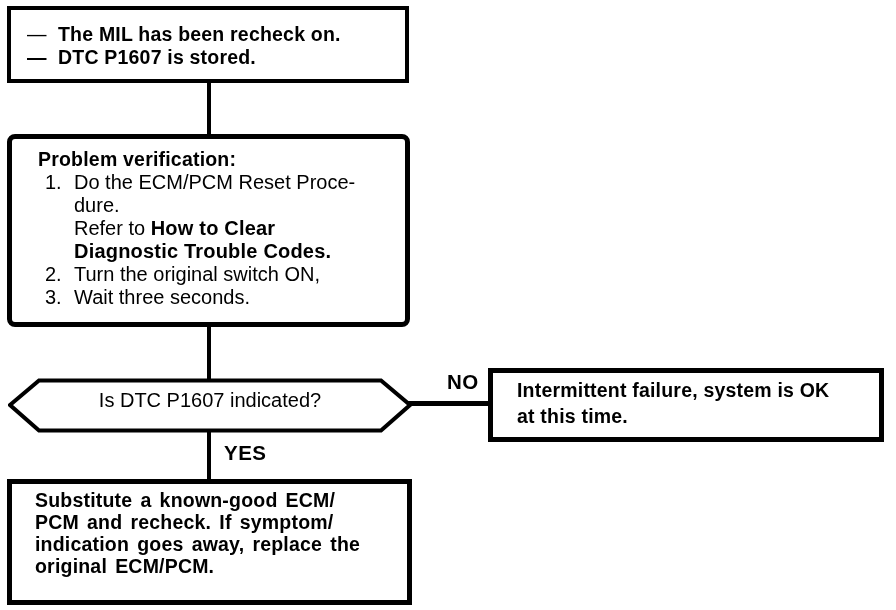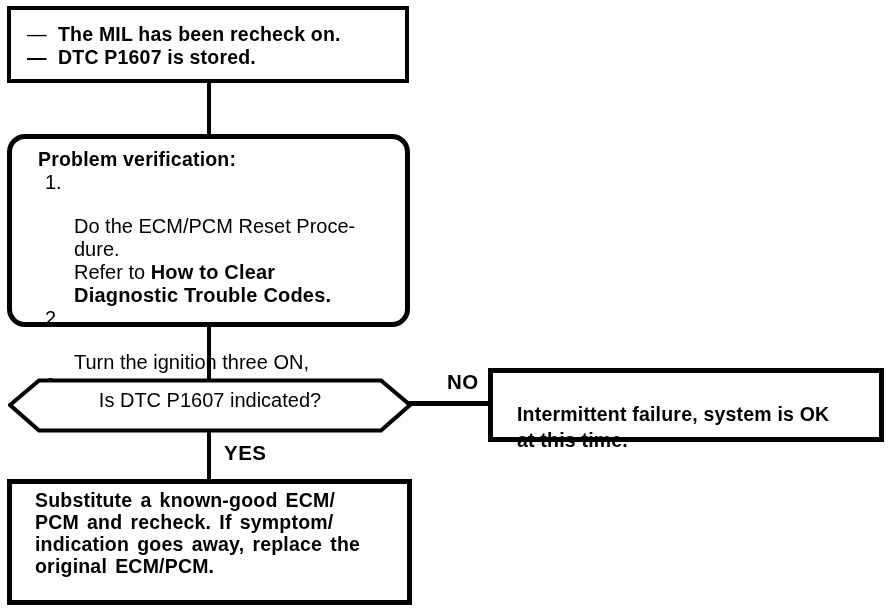--- a/index.html
+++ b/index.html
@@ -25,34 +25,34 @@
     border: 4px solid #000000;
   }
 
   .mil-box   { left: 7px;  top: 6px;   width: 402px; height: 77px;  padding: 13px 6px 0 16px; }
   .mil-row   { display: flex; line-height: 23px; font-size: 19.5px; font-weight: 700; letter-spacing: 0.2px; }
   .mil-dash  { width: 22px; margin-right: 9px; flex: 0 0 auto; }
   .mil-dash.thin { font-weight: 400; }
 
   .verify-box {
     left: 7px; top: 134px; width: 403px; height: 193px;
-    border-width: 5px; border-radius: 18px;
+    border-width: 5px; border-radius: 8px;
     padding: 9px 4px 16px 0;
   }
   .verify-title { margin-left: 26px; font-size: 19.5px; font-weight: 700; line-height: 23px; letter-spacing: 0.2px; }
   .step-row  { display: flex; font-size: 20px; font-weight: 400; line-height: 23px; }
   .step-num  { flex: 0 0 29px; margin-left: 33px; }
-  .step-text { flex: 1; white-space: pre-line; margin-top: 44px; }
+  .step-text { flex: 1; white-space: pre-line; }
   .step-ref  { font-weight: 700; letter-spacing: 0.2px; }
 
   .int-box {
     left: 488px; top: 368px; width: 396px; height: 74px;
     border-width: 5px; padding: 4px 4px 0 24px;
   }
-  .int-text { white-space: pre-line; font-size: 19.5px; font-weight: 700; line-height: 26px; letter-spacing: 0.2px; margin-top: 24px; }
+  .int-text { white-space: pre-line; font-size: 19.5px; font-weight: 700; line-height: 26px; letter-spacing: 0.2px; }
 
   .sub-box {
     left: 7px; top: 479px; width: 405px; height: 126px;
     border-width: 5px; padding: 5px 4px 0 23px;
   }
   .sub-text { white-space: pre-line; font-size: 19.5px; font-weight: 700; line-height: 22px; word-spacing: 2.5px; letter-spacing: 0.2px; }
 
   
   .decision {
     position: absolute;
@@ -99,24 +99,25 @@
     <div class="verify-title">Problem verification:</div>
     <div class="step-row">
       <span class="step-num">1.</span>
       <span class="step-text"><span>Do the ECM/PCM Reset Proce-
 dure.
 Refer to </span><span class="step-ref">How to Clear
 Diagnostic Trouble Codes.</span></span>
     </div>
     <div class="step-row">
       <span class="step-num">2.</span>
-      <span class="step-text">Turn the ignition three ON,</span>
+      <span class="step-text">Turn the original switch ON,</span>
     </div>
     <div class="step-row">
       <span class="step-num">3.</span>
+      <span class="step-text">Wait three seconds.</span>
     </div>
   </div>
 
   <div class="line line-v2"></div>
 
   <div class="decision">
     <svg width="404" height="55" viewBox="0 0 404 55">
       <polygon points="2,27 31,2.5 373,2.5 402,27 373,52.5 31,52.5" fill="#ffffff" stroke="#000000" stroke-width="4"></polygon>
     </svg>
     <div class="decision-question">Is DTC P1607 indicated?</div>

